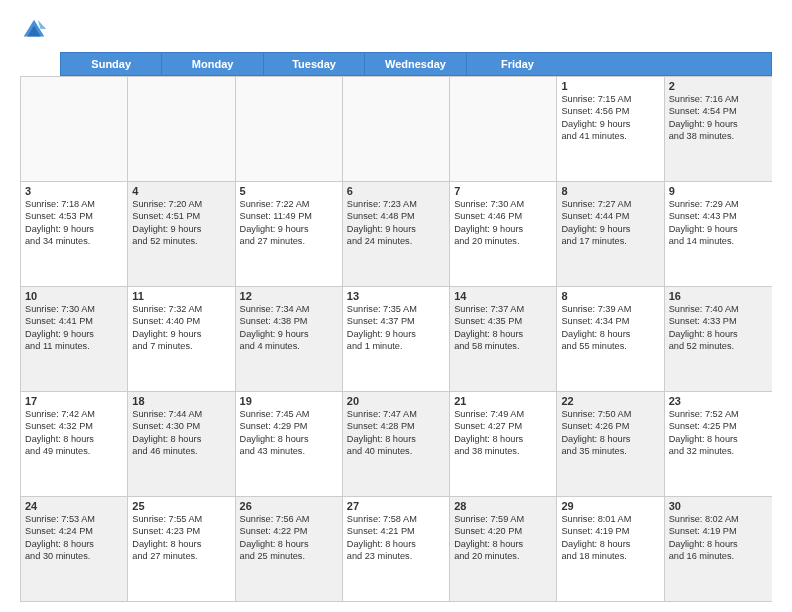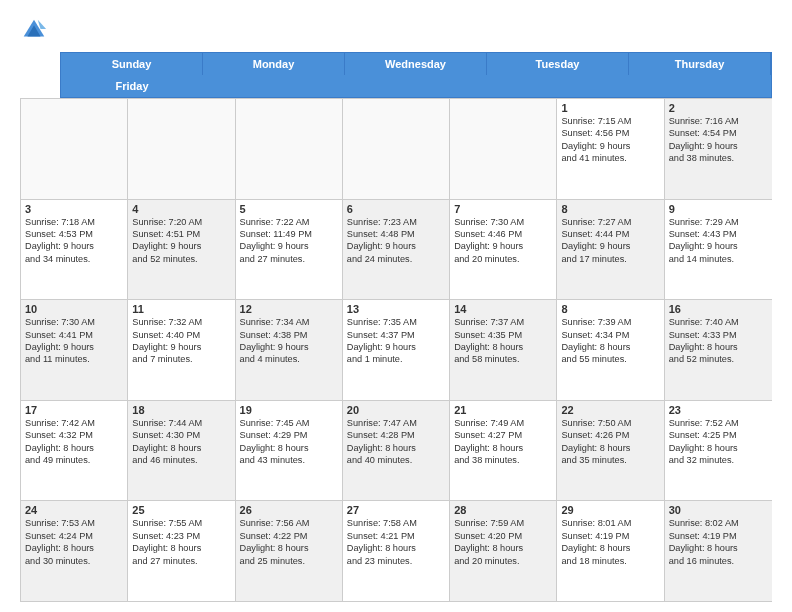--- a/index.html
+++ b/index.html
@@ -59,21 +59,21 @@
       font-size: 14px;
       color: #555;
     }
     .calendar {
       flex: 1;
       display: flex;
       flex-direction: column;
     }
     .cal-header {
       display: grid;
-      grid-template-columns: repeat(5, 1fr);
+      grid-template-columns: repeat(7, 1fr);
       background: #4a90d9;
       border: 1px solid #3a7bc8;
       margin-left: 40px;
     }
     .cal-header-cell {
       color: #fff;
       font-size: 11px;
       font-weight: bold;
       padding: 5px 4px;
       text-align: center;
@@ -133,23 +133,22 @@
     <div class="title-section">
       <div class="month-title"></div>
       <div class="location"></div>
     </div>
   </div>
 
   <div class="calendar">
     <div class="cal-header">
     <div class="cal-header-cell">Sunday</div>
         <div class="cal-header-cell">Monday</div>
+        <div class="cal-header-cell">Tuesday</div>
         <div class="cal-header-cell">Wednesday</div>
-        <div class="cal-header-cell">Tuesday</div>
-        <div class="cal-header-cell">Thursday</div>
         <div class="cal-header-cell">Friday</div>
       </div>
     <div class="cal-body">
     <div class="cal-row">
           <div class="cal-cell empty"></div>
           <div class="cal-cell empty"></div>
           <div class="cal-cell empty"></div>
           <div class="cal-cell empty"></div>
           <div class="cal-cell empty"></div>
           <div class="cal-cell">

